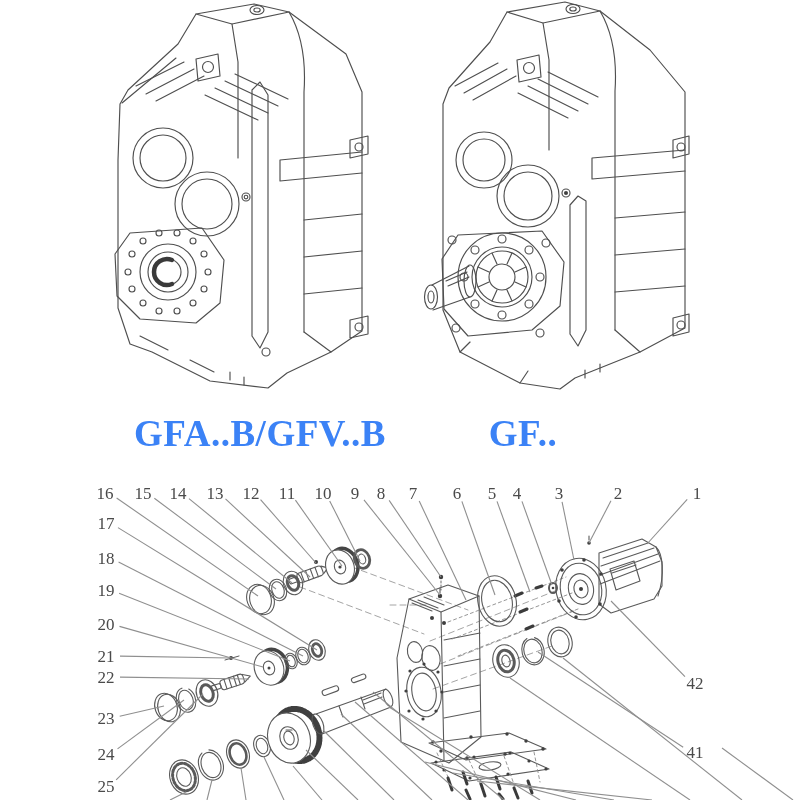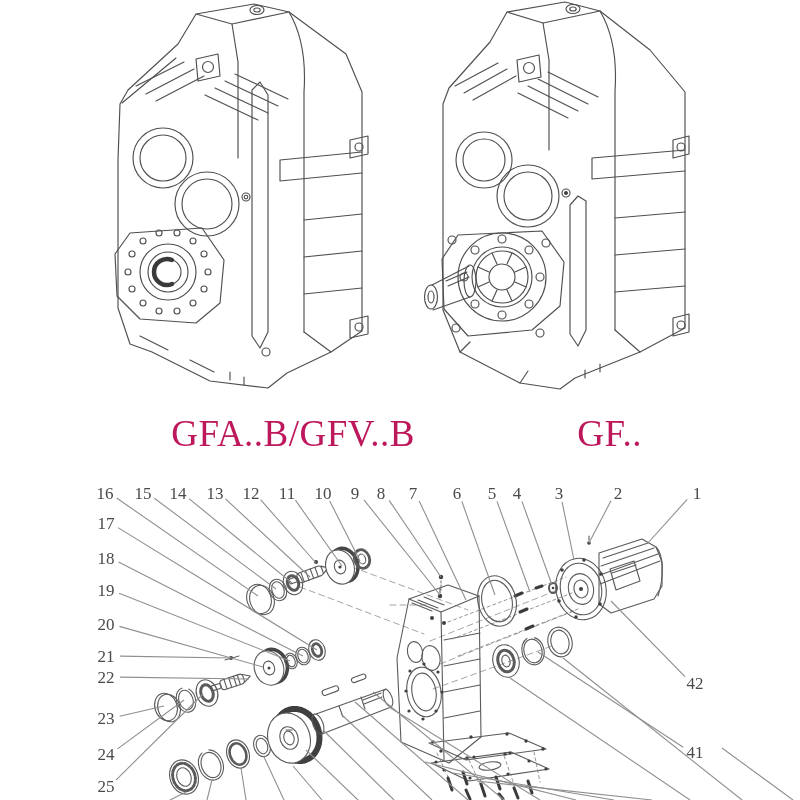--- a/index.html
+++ b/index.html
@@ -1,22 +1,22 @@
 <!DOCTYPE html>
 <html><head>
 <meta charset="utf-8">
 <style>
   html,body{margin:0;padding:0;}
   body{width:800px;height:800px;background:#fff;overflow:hidden;position:relative;
        font-family:"Liberation Serif","DejaVu Serif",serif;}
   .abs{position:absolute;}
-  .modlabel{position:absolute;top:412px;font-weight:normal;font-size:37px;color:#be185d;
-            text-align:right;letter-spacing:.5px;font-family:"Liberation Serif","DejaVu Serif",serif;}
+  .modlabel{position:absolute;top:412px;font-weight:bold;font-size:37px;color:#3b82f6;
+            text-align:center;letter-spacing:.5px;font-family:"Liberation Serif","DejaVu Serif",serif;}
   #label-left{left:105px;width:310px;}
-  #label-right{left:442px;width:200px;}
+  #label-right{left:423px;width:200px;}
   .callout-num{font-family:"Liberation Serif","DejaVu Serif",serif;font-size:17px;}
 </style>
 </head>
 <body>
 
 <svg class="abs" style="left:110px;top:0;" width="290" height="400" viewBox="110 0 290 400">
   <g stroke="#4f4f4f" stroke-width="1.15" fill="none" stroke-linejoin="round" stroke-linecap="round">
 
     <path d="M196,14 L254,4 L289,12 L232,24 Z"></path>
     <ellipse cx="257" cy="10" rx="7" ry="4.5"></ellipse>

